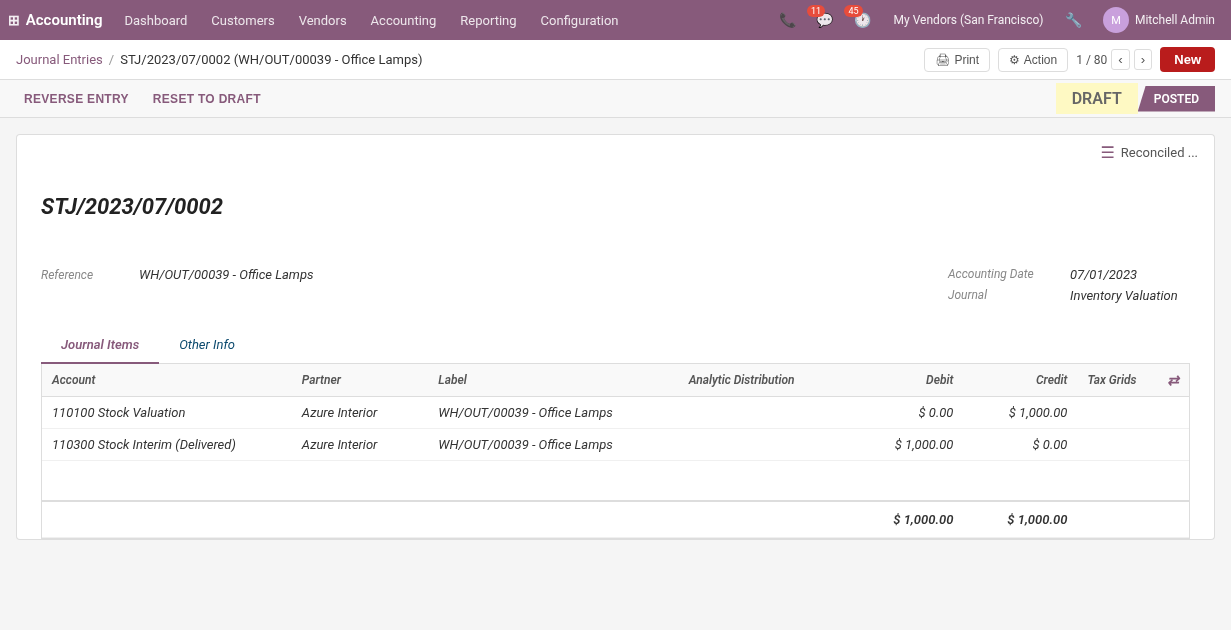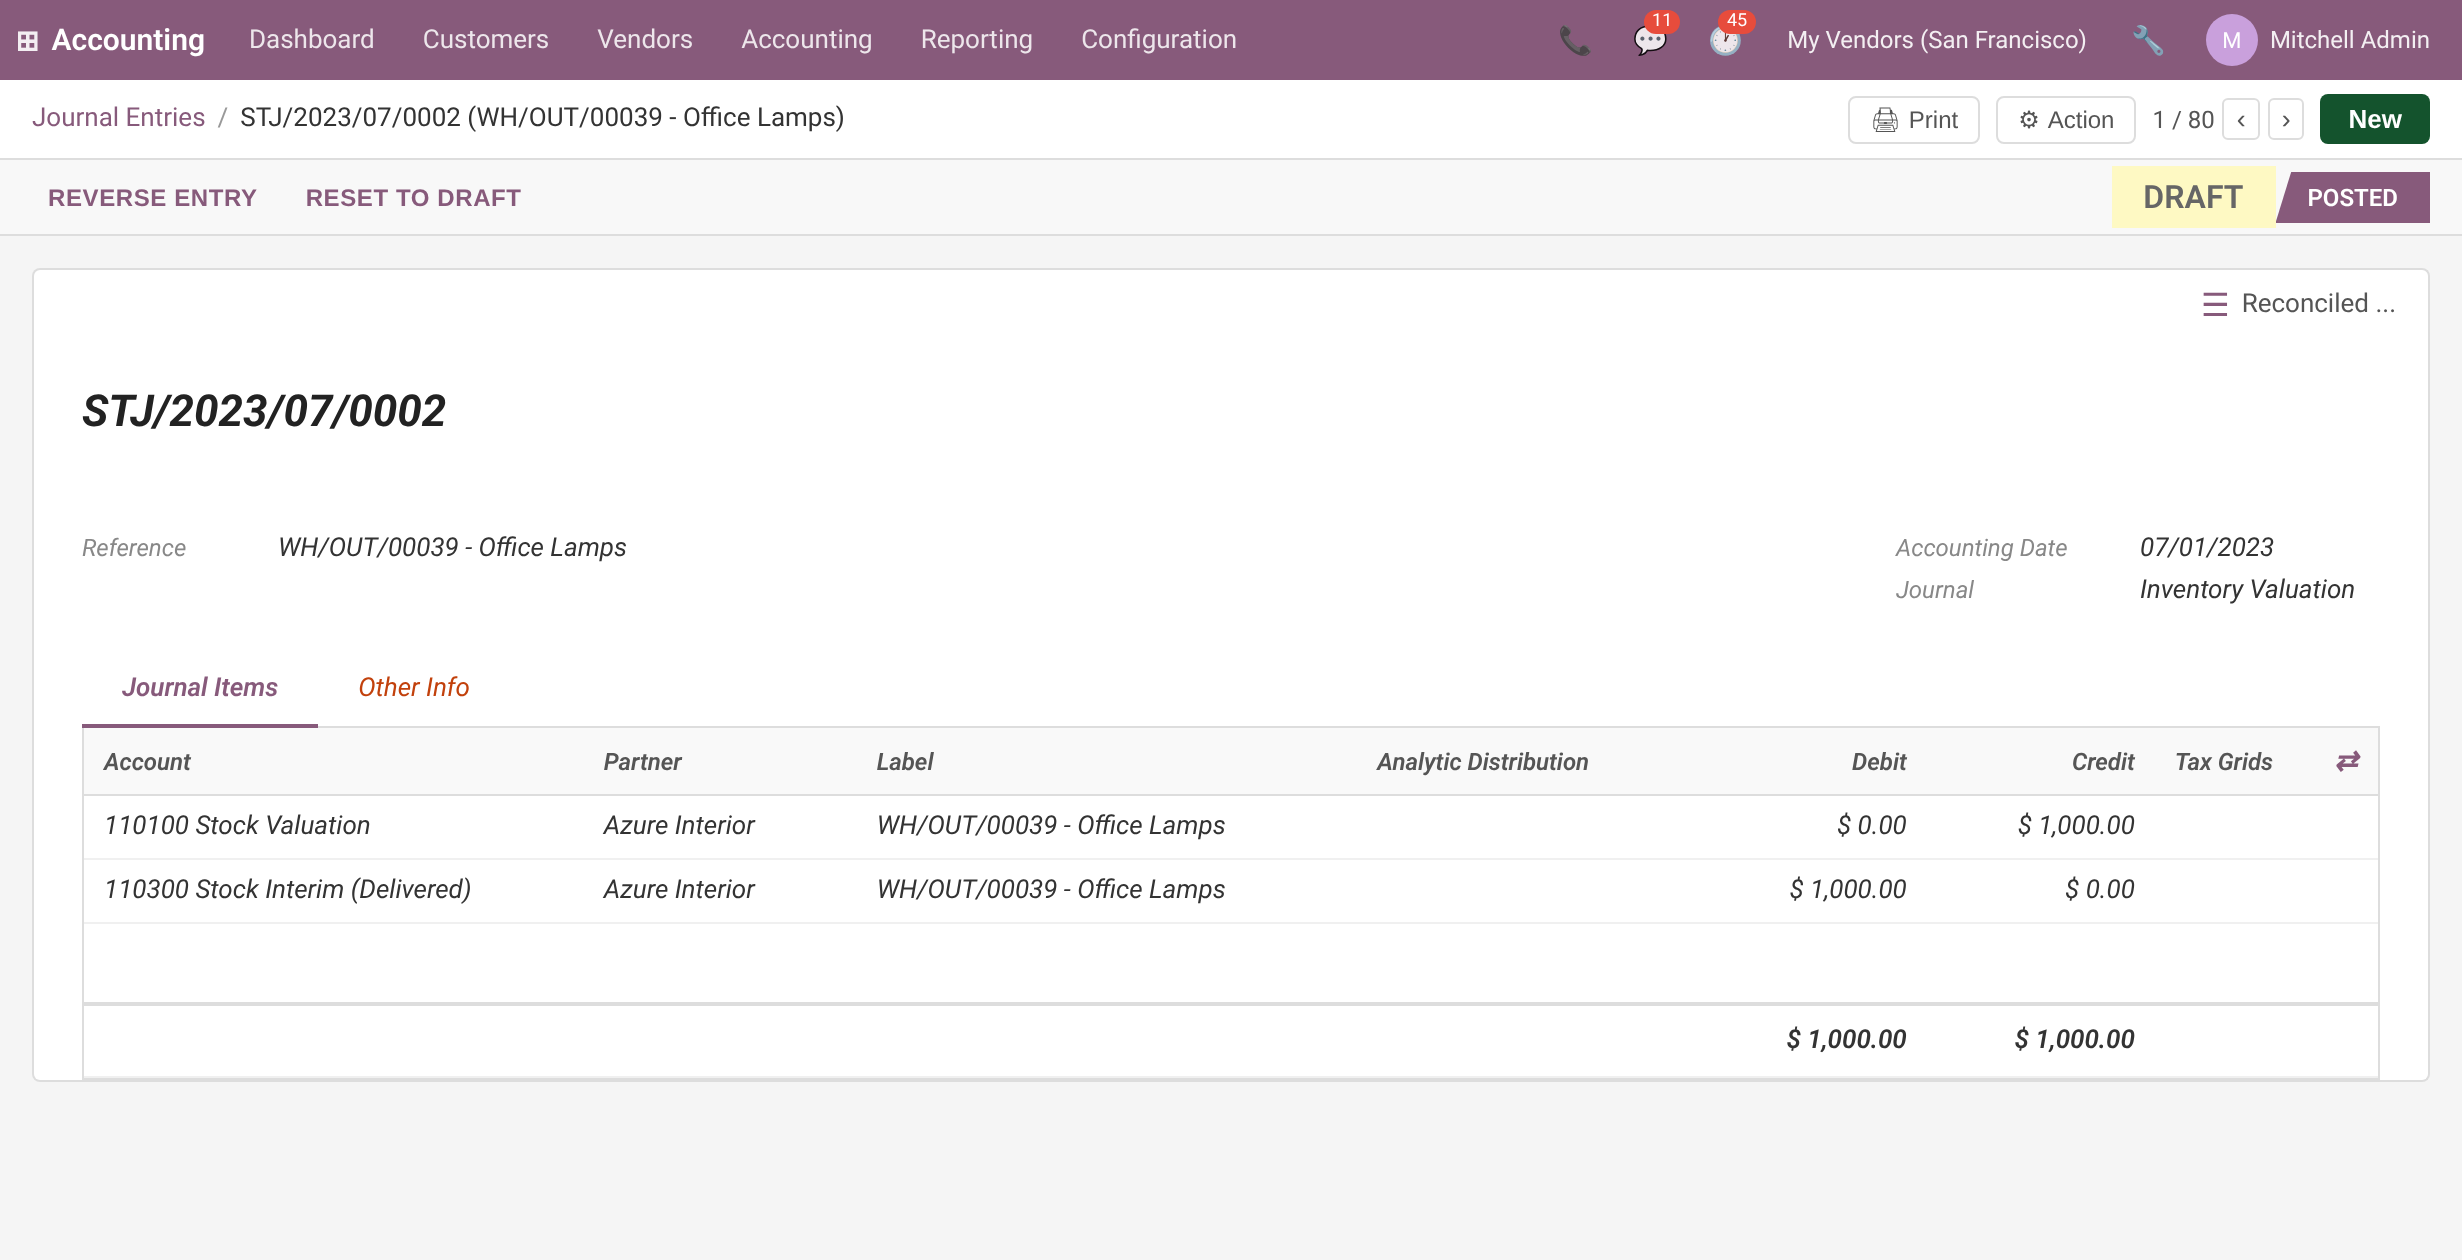--- a/index.html
+++ b/index.html
@@ -56,21 +56,21 @@
       position: relative;
     }
     .badge {
       background: #e74c3c;
       color: white;
       font-size: 9px;
       border-radius: 8px;
       padding: 1px 4px;
       position: absolute;
       top: 5px;
-      right: 2px;
+      right: 17px;
       text-align: center;
     }
     .nav-company {
       color: rgba(255,255,255,0.9);
       font-size: 12px;
       padding: 0 10px;
     }
     .nav-user {
       display: flex;
       align-items: center;
@@ -140,21 +140,21 @@
     }
     .pagination-btn {
       border: 1px solid #ddd;
       background: white;
       border-radius: 3px;
       padding: 2px 6px;
       cursor: pointer;
       color: #555;
     }
     .btn-new {
-      background: #14532d;
+      background: #b91c1c;
       color: white;
       border: none;
       border-radius: 4px;
       padding: 5px 14px;
       font-size: 13px;
       font-weight: 600;
       cursor: pointer;
     }
 
     
@@ -298,21 +298,21 @@
 
     
     .tabs {
       display: flex;
       border-bottom: 1px solid #ddd;
       margin-bottom: 0;
     }
     .tab {
       padding: 10px 20px;
       font-size: 13px;
-      color: #c2410c;
+      color: #0c4a6e;
       cursor: pointer;
       border-bottom: 2px solid transparent;
       margin-bottom: -1px;
     }
     .tab.active {
       color: #875a7b;
       border-bottom: 2px solid #875a7b;
       font-weight: 600;
     }
 

